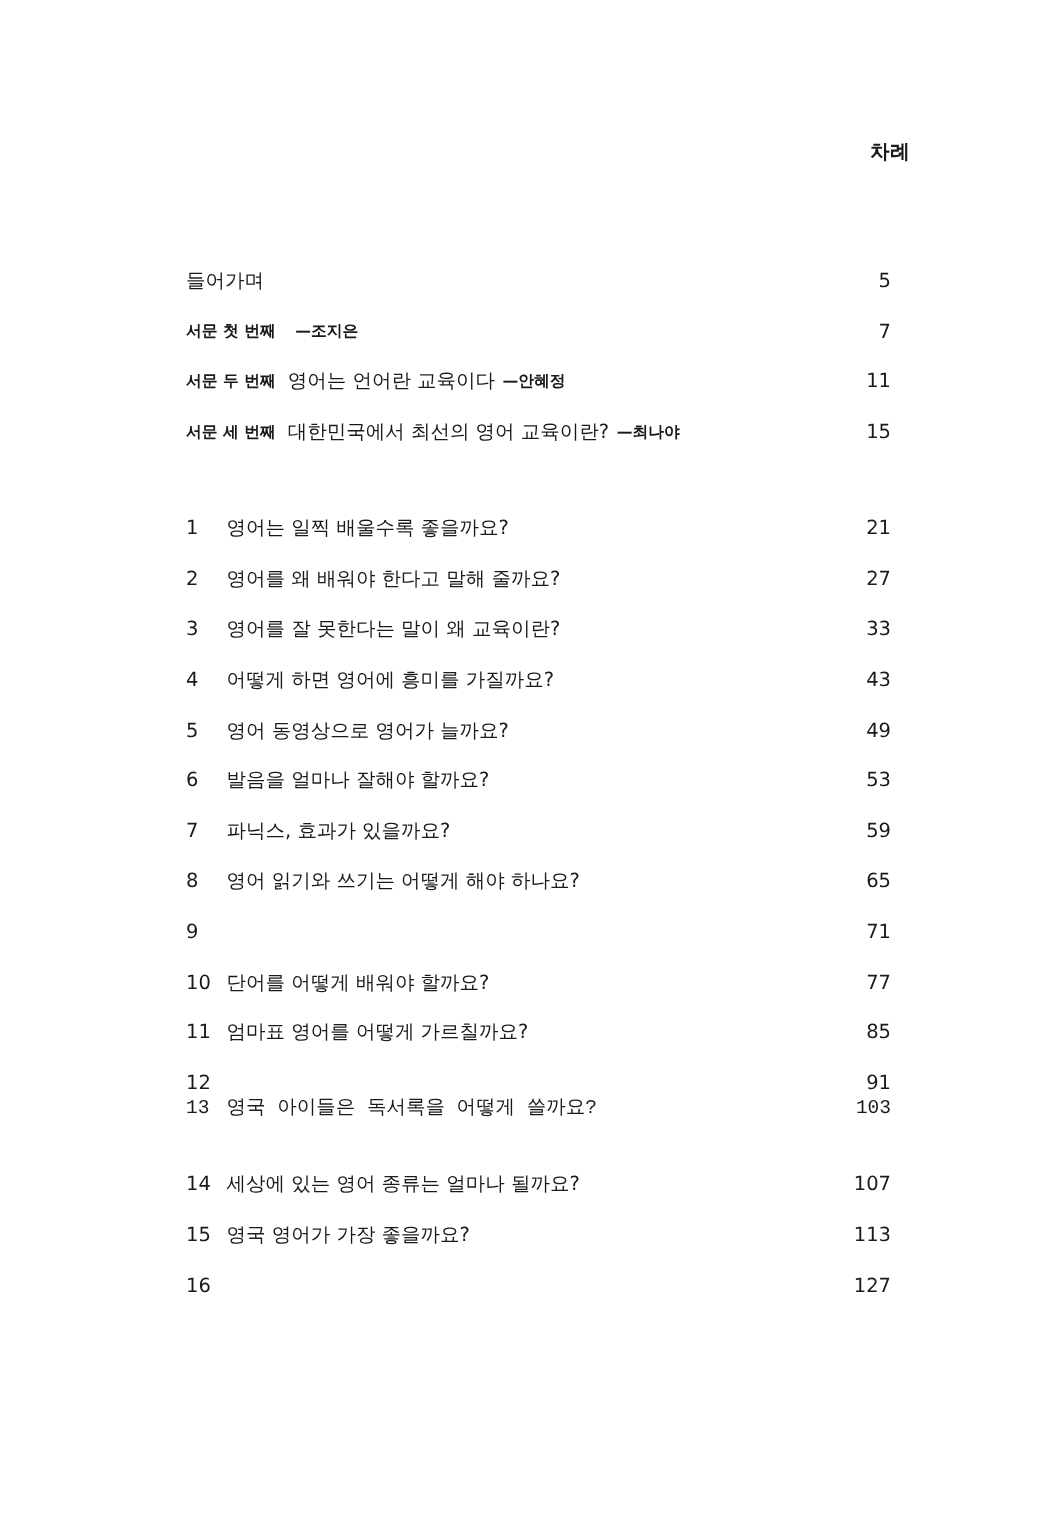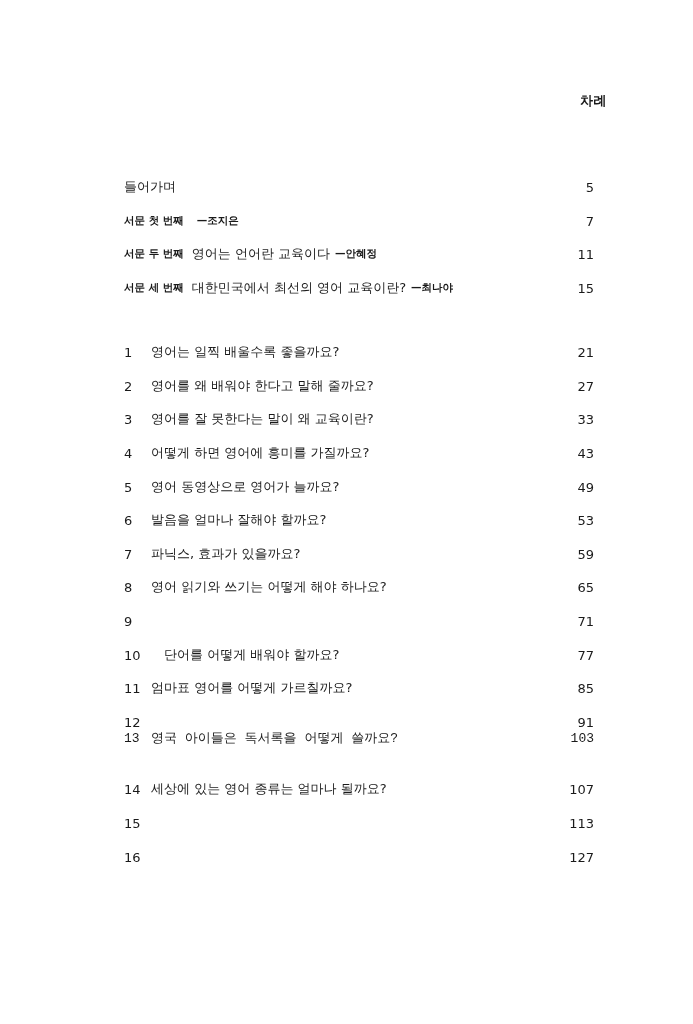--- a/index.html
+++ b/index.html
@@ -130,21 +130,21 @@
   </div>
   <div class="row" style="top:577px;">
     <span class="num">8</span>
     <span class="title">영어 읽기와 쓰기는 어떻게 해야 하나요?</span>
     <span class="page">65</span>
   </div>
   <div class="row" style="top:611px;">
     <span class="num">9</span>
     <span class="page">71</span>
   </div>
-  <div class="row" style="top:645px;gap:13px;">
+  <div class="row" style="top:645px;">
     <span class="num">10</span>
     <span class="title">단어를 어떻게 배워야 할까요?</span>
     <span class="page">77</span>
   </div>
   <div class="row" style="top:678px;">
     <span class="num">11</span>
     <span class="title">엄마표 영어를 어떻게 가르칠까요?</span>
     <span class="page">85</span>
   </div>
   <div class="row" style="top:712px;">
@@ -156,20 +156,21 @@
     <span class="title">영국 아이들은 독서록을 어떻게 쓸까요?</span>
     <span class="page">103</span>
   </div>
   <div class="row" style="top:779px;">
     <span class="num">14</span>
     <span class="title">세상에 있는 영어 종류는 얼마나 될까요?</span>
     <span class="page">107</span>
   </div>
   <div class="row" style="top:813px;">
     <span class="num">15</span>
+    <span class="title">영국 영어가 가장 좋을까요?</span>
     <span class="page">113</span>
   </div>
   <div class="row" style="top:847px;">
     <span class="num">16</span>
     <span class="page">127</span>
   </div>
 
 </div>
 
 </body></html>

